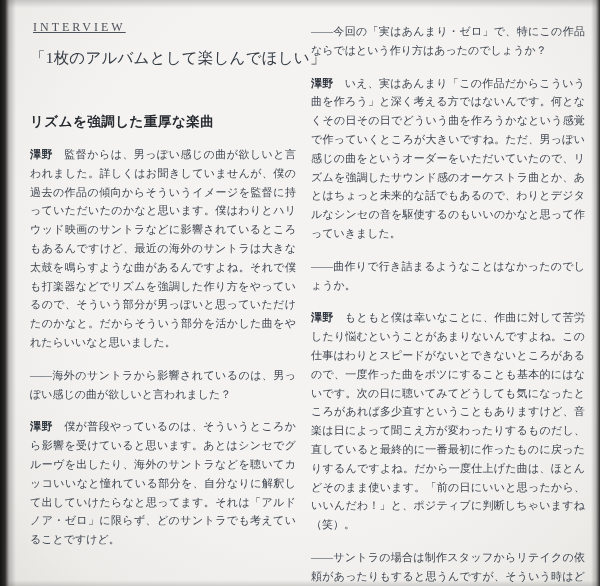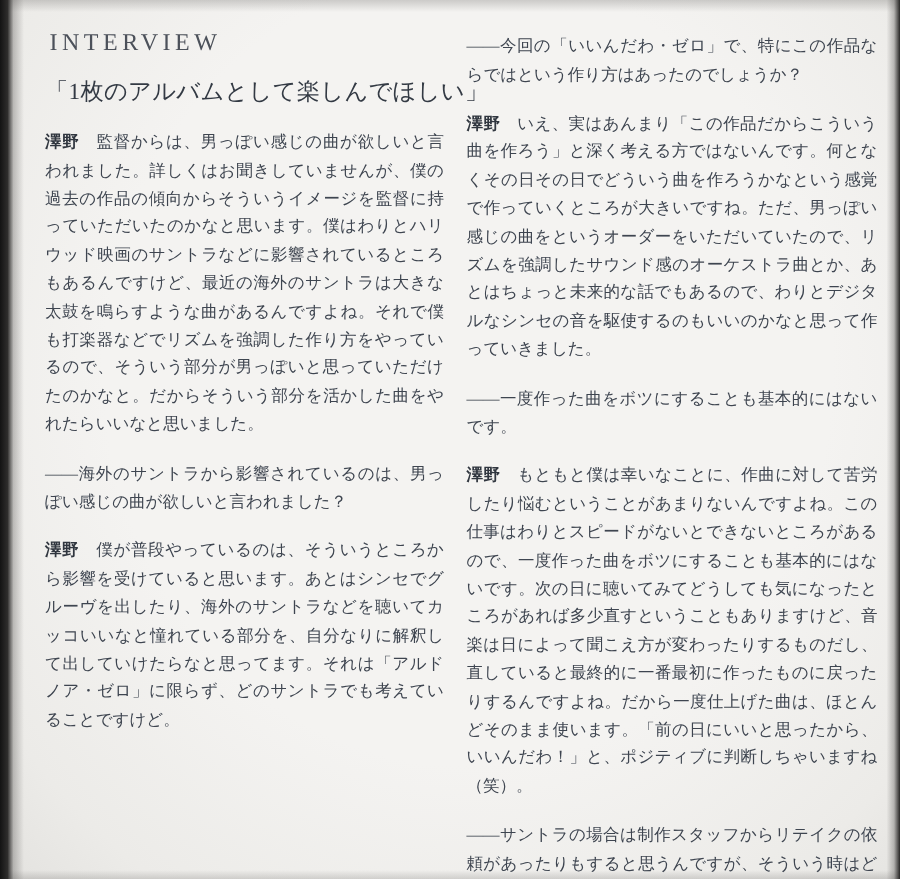--- a/index.html
+++ b/index.html
@@ -28,24 +28,25 @@
   .edge-bottom {
     position: absolute; left: 0; right: 0; bottom: 0; height: 6px;
     background: linear-gradient(to top, rgba(60,58,56,.18), rgba(60,58,56,0));
   }
 
   .col { position: absolute; }
   .col-left  { left: 30px;  top: 18px; width: 266px; }
   .col-right { left: 311px; top: 18px; width: 274px; }
 
   .kicker {
-    font-size: 16px;
+    font-size: 12px;
     letter-spacing: 3px;
     color: #4c515a;
     margin: 2px 0 0 3px;
+    text-decoration: underline;
   }
   .title {
     font-size: 15.5px;
     letter-spacing: 0.2px;
     color: #333a44;
     margin: 13px 0 0 0;
     white-space: nowrap;
   }
   .heading {
     font-family: "Liberation Sans", "DejaVu Sans", sans-serif;
@@ -70,29 +71,30 @@
 
 <div class="page">
   <div class="edge-top"></div>
   <div class="edge-bottom"></div>
   <div class="edge-left"></div>
   <div class="edge-right"></div>
 
   <div class="col col-left">
     <div class="kicker">INTERVIEW</div>
     <div class="title">「1枚のアルバムとして楽しんでほしい」</div>
+    <div class="heading">リズムを強調した重厚な楽曲</div>
     <div>
         <p class="para"><span class="speaker">澤野</span>　監督からは、男っぽい感じの曲が欲しいと言われました。詳しくはお聞きしていませんが、僕の過去の作品の傾向からそういうイメージを監督に持っていただいたのかなと思います。僕はわりとハリウッド映画のサントラなどに影響されているところもあるんですけど、最近の海外のサントラは大きな太鼓を鳴らすような曲があるんですよね。それで僕も打楽器などでリズムを強調した作り方をやっているので、そういう部分が男っぽいと思っていただけたのかなと。だからそういう部分を活かした曲をやれたらいいなと思いました。</p>
         <p class="para">——海外のサントラから影響されているのは、男っぽい感じの曲が欲しいと言われました？</p>
         <p class="para"><span class="speaker">澤野</span>　僕が普段やっているのは、そういうところから影響を受けていると思います。あとはシンセでグルーヴを出したり、海外のサントラなどを聴いてカッコいいなと憧れている部分を、自分なりに解釈して出していけたらなと思ってます。それは「アルドノア・ゼロ」に限らず、どのサントラでも考えていることですけど。</p>
       </div>
   </div>
 
   <div class="col col-right">
     <div>
-        <p class="para">——今回の「いいんだわ・ゼロ」で、特にこの作品ならではという作り方はあったのでしょうか？</p>
+        <p class="para">——今回の「実はあんまり・ゼロ」で、特にこの作品ならではという作り方はあったのでしょうか？</p>
         <p class="para"><span class="speaker">澤野</span>　いえ、実はあんまり「この作品だからこういう曲を作ろう」と深く考える方ではないんです。何となくその日その日でどういう曲を作ろうかなという感覚で作っていくところが大きいですね。ただ、男っぽい感じの曲をというオーダーをいただいていたので、リズムを強調したサウンド感のオーケストラ曲とか、あとはちょっと未来的な話でもあるので、わりとデジタルなシンセの音を駆使するのもいいのかなと思って作っていきました。</p>
-        <p class="para">——一度作った曲をボツにすることも基本的にはないです。</p>
+        <p class="para">——曲作りで行き詰まるようなことはなかったのでしょうか。</p>
         <p class="para"><span class="speaker">澤野</span>　もともと僕は幸いなことに、作曲に対して苦労したり悩むということがあまりないんですよね。この仕事はわりとスピードがないとできないところがあるので、一度作った曲をボツにすることも基本的にはないです。次の日に聴いてみてどうしても気になったところがあれば多少直すということもありますけど、音楽は日によって聞こえ方が変わったりするものだし、直していると最終的に一番最初に作ったものに戻ったりするんですよね。だから一度仕上げた曲は、ほとんどそのまま使います。「前の日にいいと思ったから、いいんだわ！」と、ポジティブに判断しちゃいますね（笑）。</p>
         <p class="para">——サントラの場合は制作スタッフからリテイクの依頼があったりもすると思うんですが、そういう時はどうしますか？</p>
       </div>
   </div>
 </div>
 
 </body></html>

